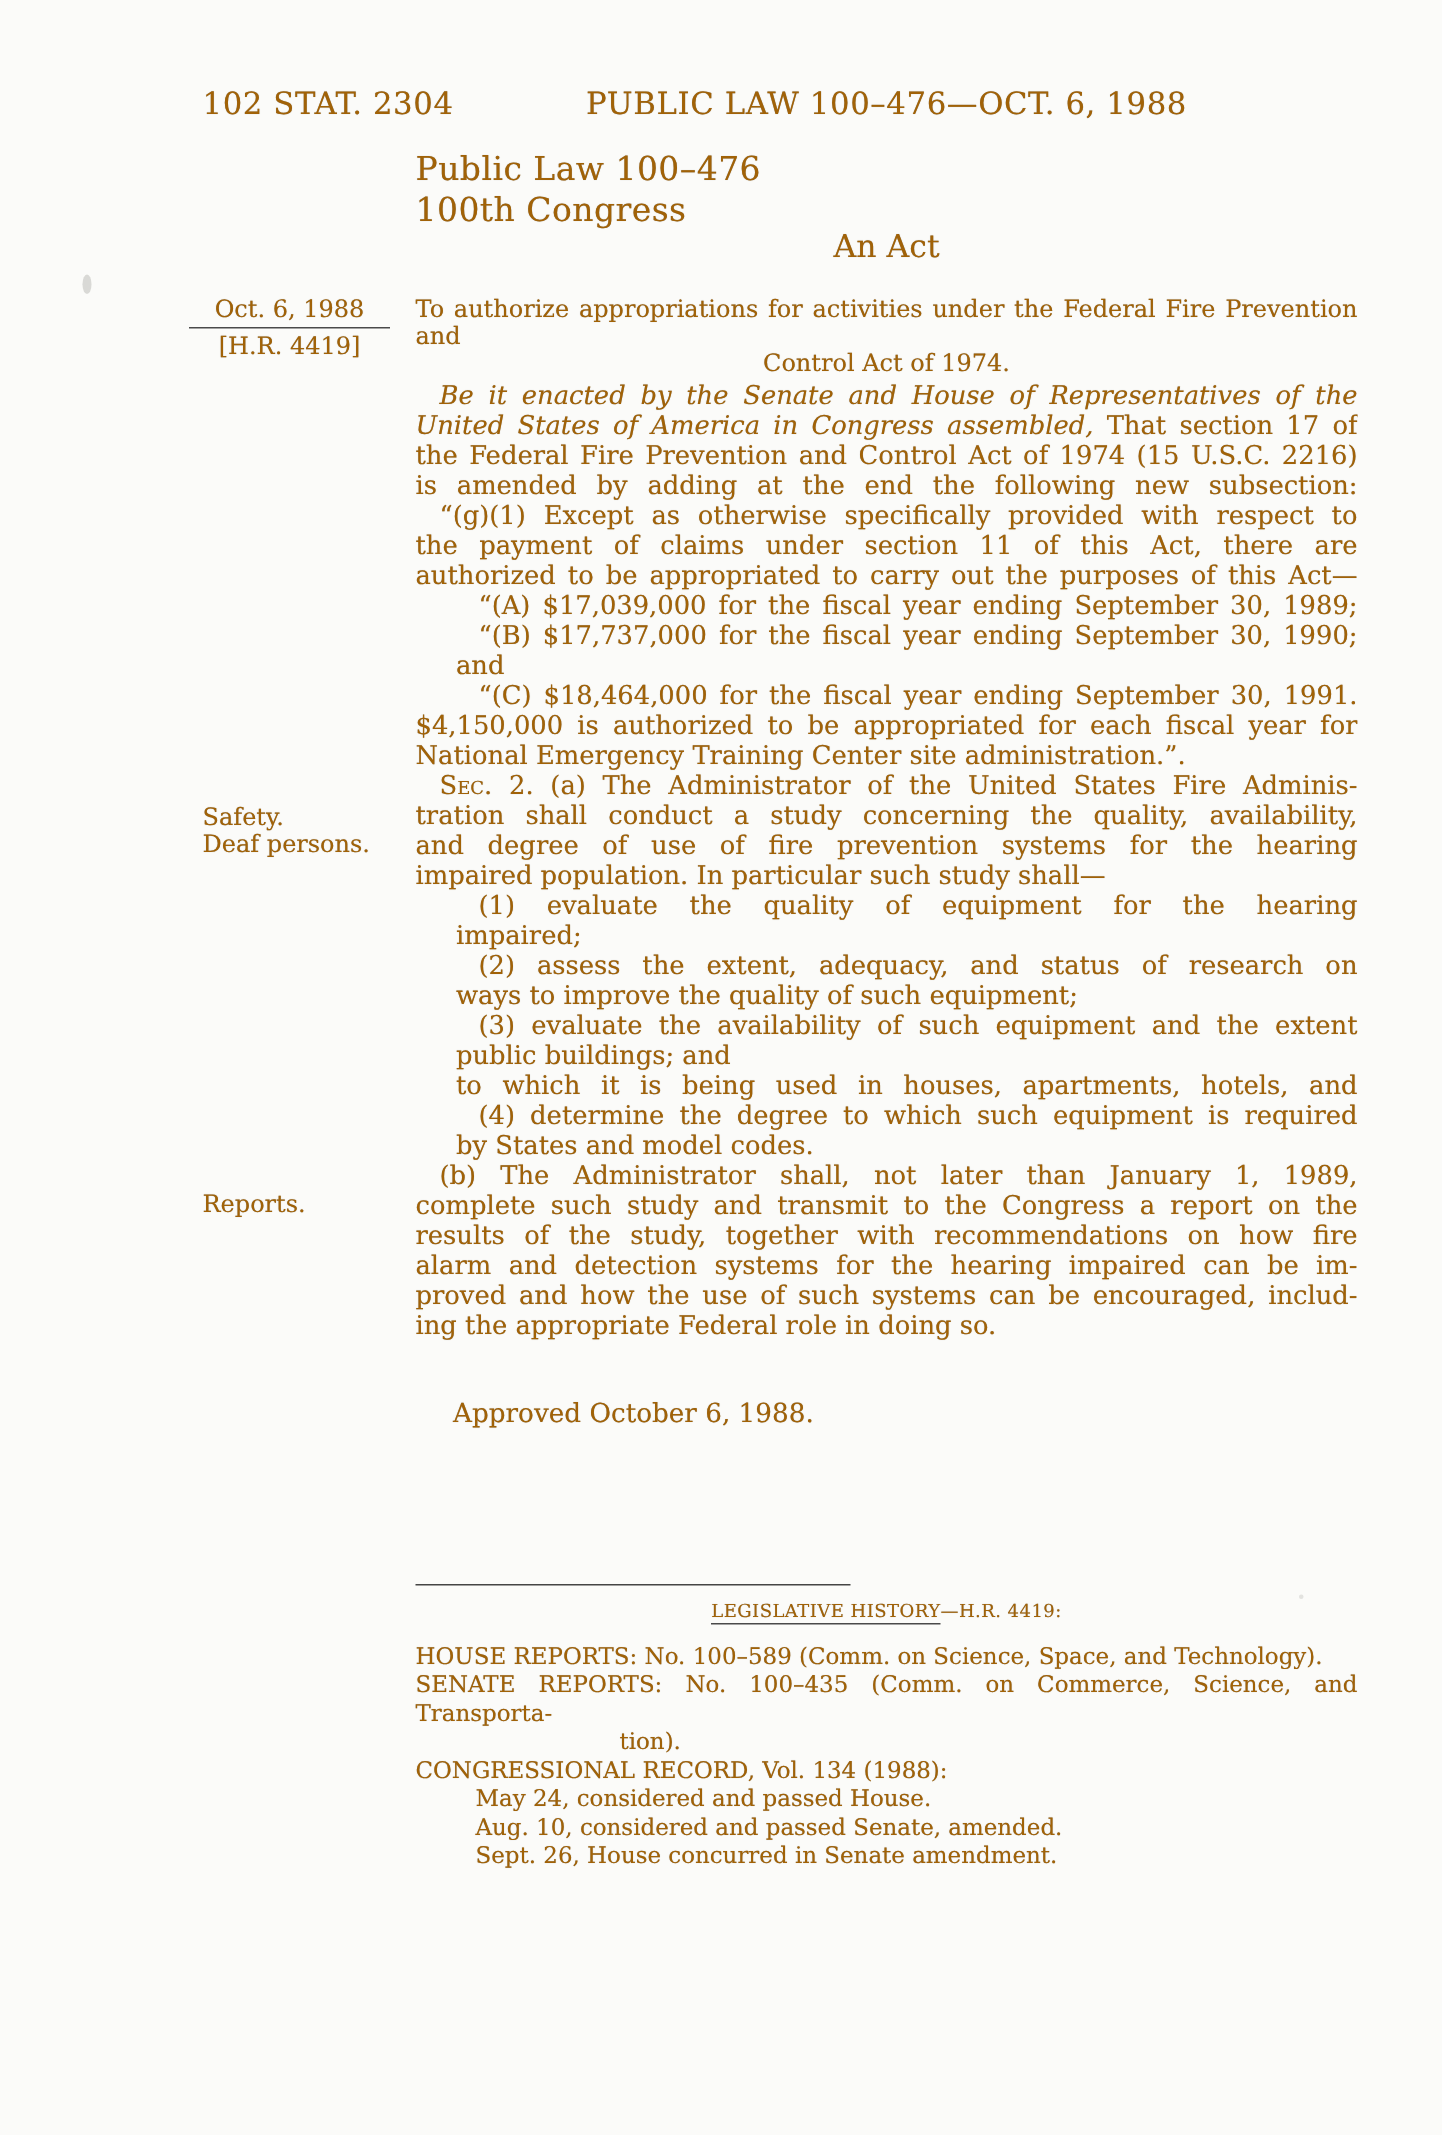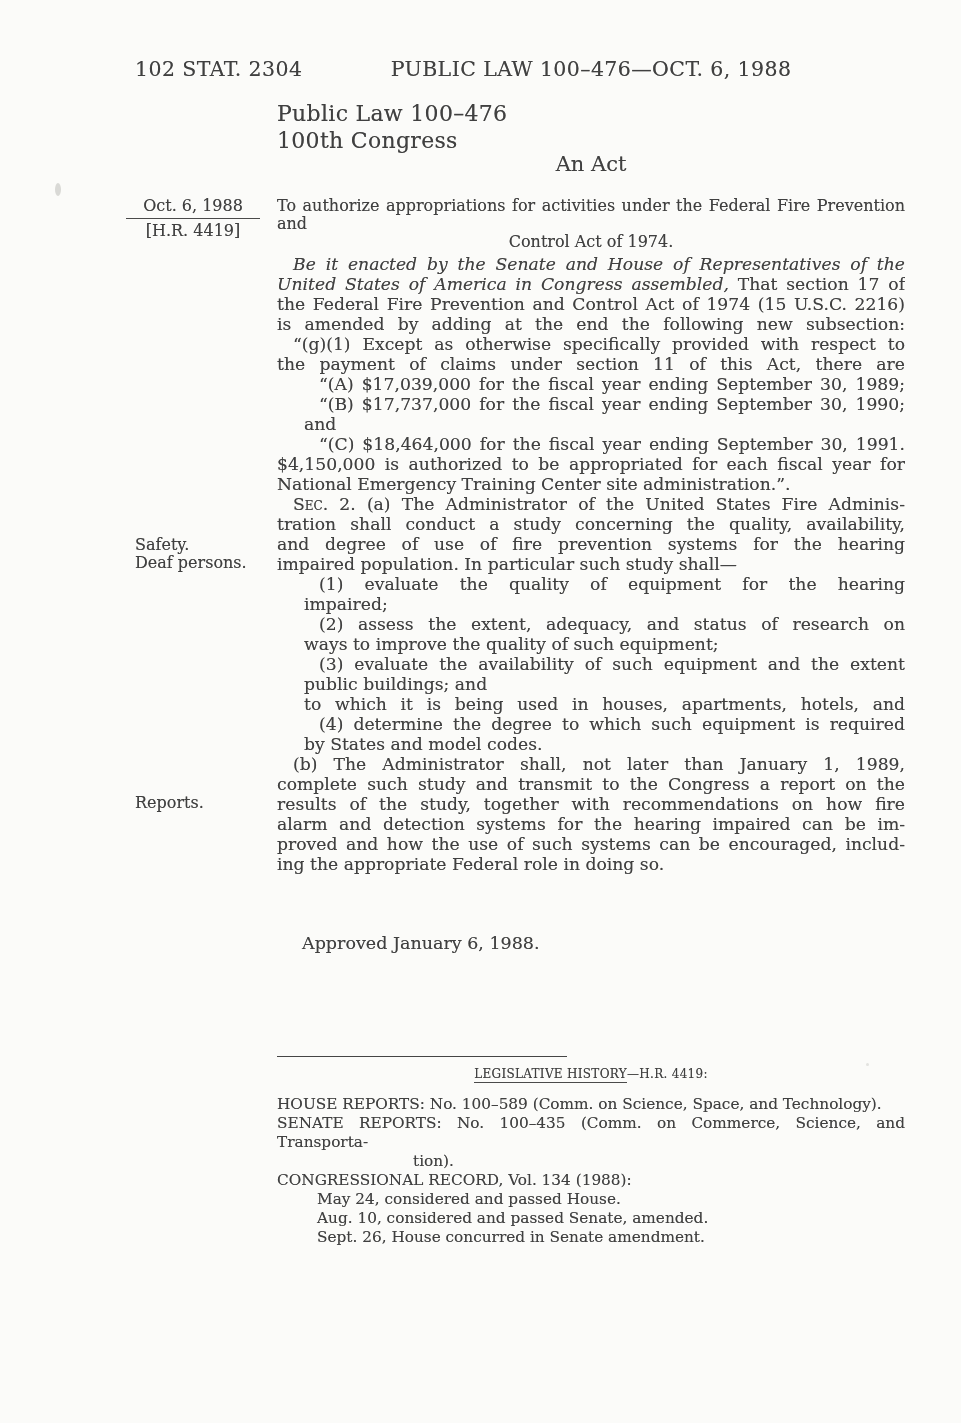--- a/index.html
+++ b/index.html
@@ -1,18 +1,18 @@
 <!DOCTYPE html>
 <html><head>
 <meta charset="utf-8">
 <style>
   html,body{margin:0;padding:0;background:#fbfbf9;}
   .page{
     position:relative;width:961px;height:1423px;background:#fbfbf9;
-    font-family:"DejaVu Serif", serif;color:#404040;overflow:hidden;
+    font-family:"DejaVu Serif", serif;color:#a16207;overflow:hidden;
     text-shadow:0 0 .5px rgba(45,45,45,.45);
   }
   
   .stat-no{position:absolute;left:135px;top:57px;font-size:20.5px;letter-spacing:.4px;}
   .law-head{position:absolute;left:277px;top:57px;width:628px;text-align:center;font-size:20.5px;letter-spacing:.4px;}
   
   .law-number{position:absolute;left:277px;top:101px;font-size:22px;letter-spacing:.3px;}
   .congress{position:absolute;left:277px;top:128px;font-size:22px;letter-spacing:.3px;}
   .an-act{position:absolute;left:277px;top:152px;width:628px;text-align:center;font-size:21px;}
   
@@ -80,20 +80,21 @@
   <div class="m-note m-deaf">Deaf persons.</div>
   <div class="m-note m-reports">Reports.</div>
 
   <div class="body-text">
     <div class="bl just ind1 it">Be it enacted by the Senate and House of Representatives of the</div>
     <div class="bl just"><span class="it">United States of America in Congress assembled,</span><span> That section 17 of</span></div>
     <div class="bl just">the Federal Fire Prevention and Control Act of 1974 (15 U.S.C. 2216)</div>
     <div class="bl just">is amended by adding at the end the following new subsection:</div>
     <div class="bl just ind1">“(g)(1) Except as otherwise specifically provided with respect to</div>
     <div class="bl just">the payment of claims under section 11 of this Act, there are</div>
+    <div class="bl just">authorized to be appropriated to carry out the purposes of this Act—</div>
     <div class="bl just ind2">“(A) $17,039,000 for the fiscal year ending September 30, 1989;</div>
     <div class="bl just ind2">“(B) $17,737,000 for the fiscal year ending September 30, 1990;</div>
     <div class="bl ind3">and</div>
     <div class="bl just ind2">“(C) $18,464,000 for the fiscal year ending September 30, 1991.</div>
     <div class="bl just">$4,150,000 is authorized to be appropriated for each fiscal year for</div>
     <div class="bl">National Emergency Training Center site administration.”.</div>
     <div class="bl just ind1"><span class="sc">Sec.</span><span> 2. (a) The Administrator of the United States Fire Adminis-</span></div>
     <div class="bl just">tration shall conduct a study concerning the quality, availability,</div>
     <div class="bl just">and degree of use of fire prevention systems for the hearing</div>
     <div class="bl">impaired population. In particular such study shall—</div>
@@ -107,21 +108,21 @@
     <div class="bl just ind2">(4) determine the degree to which such equipment is required</div>
     <div class="bl ind3">by States and model codes.</div>
     <div class="bl just ind1">(b) The Administrator shall, not later than January 1, 1989,</div>
     <div class="bl just">complete such study and transmit to the Congress a report on the</div>
     <div class="bl just">results of the study, together with recommendations on how fire</div>
     <div class="bl just">alarm and detection systems for the hearing impaired can be im-</div>
     <div class="bl just">proved and how the use of such systems can be encouraged, includ-</div>
     <div class="bl">ing the appropriate Federal role in doing so.</div>
   </div>
 
-  <div class="approved">Approved January 6, 1988.</div>
+  <div class="approved">Approved October 6, 1988.</div>
 
   <div class="leghist">
     <div class="lh-rule"></div>
     <div class="lh-head"><span class="u">LEGISLATIVE HISTORY</span><span>—H.R. 4419:</span></div>
     <div class="lh-lines">
       <div>HOUSE REPORTS: No. 100–589 (Comm. on Science, Space, and Technology).</div>
       <div class="lh-just">SENATE REPORTS: No. 100–435 (Comm. on Commerce, Science, and Transporta-</div>
       <div class="lh-tion">tion).</div>
       <div>CONGRESSIONAL RECORD, Vol. 134 (1988):</div>
       <div class="lh-rec">May 24, considered and passed House.</div>

